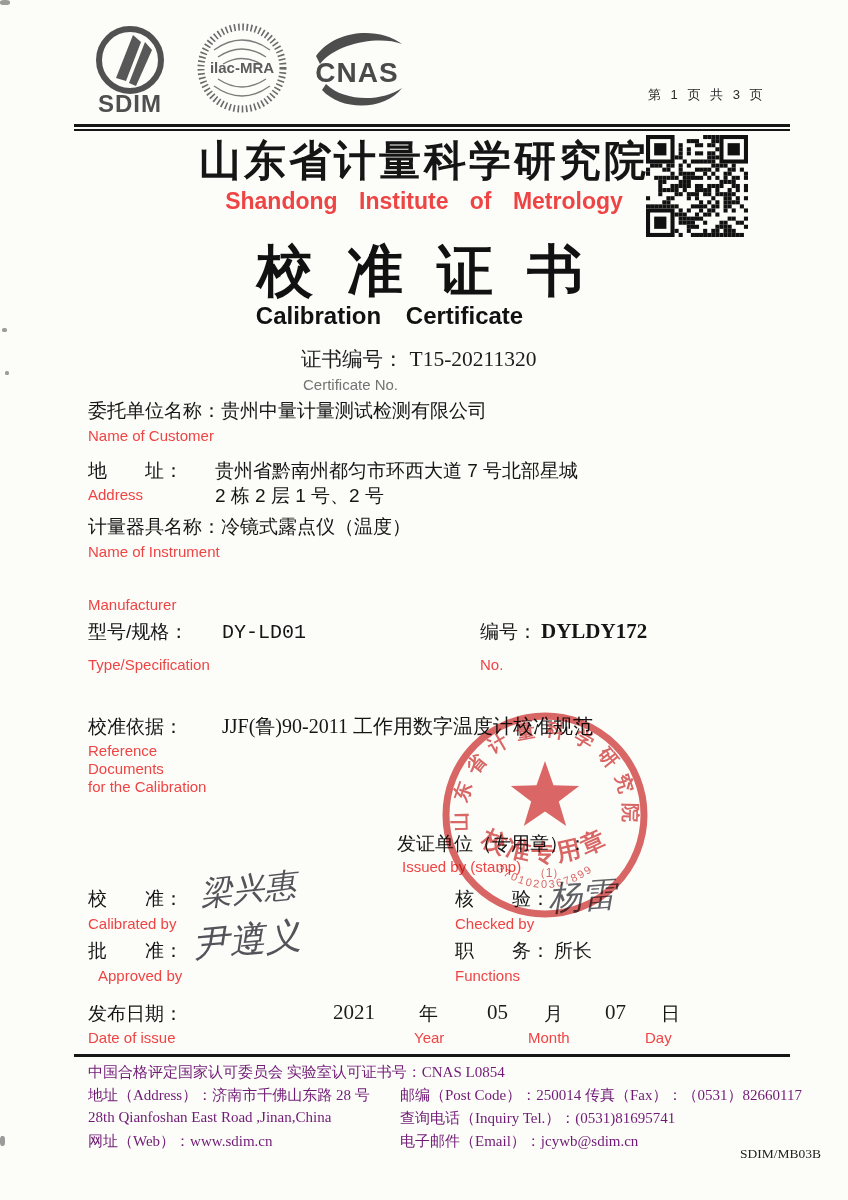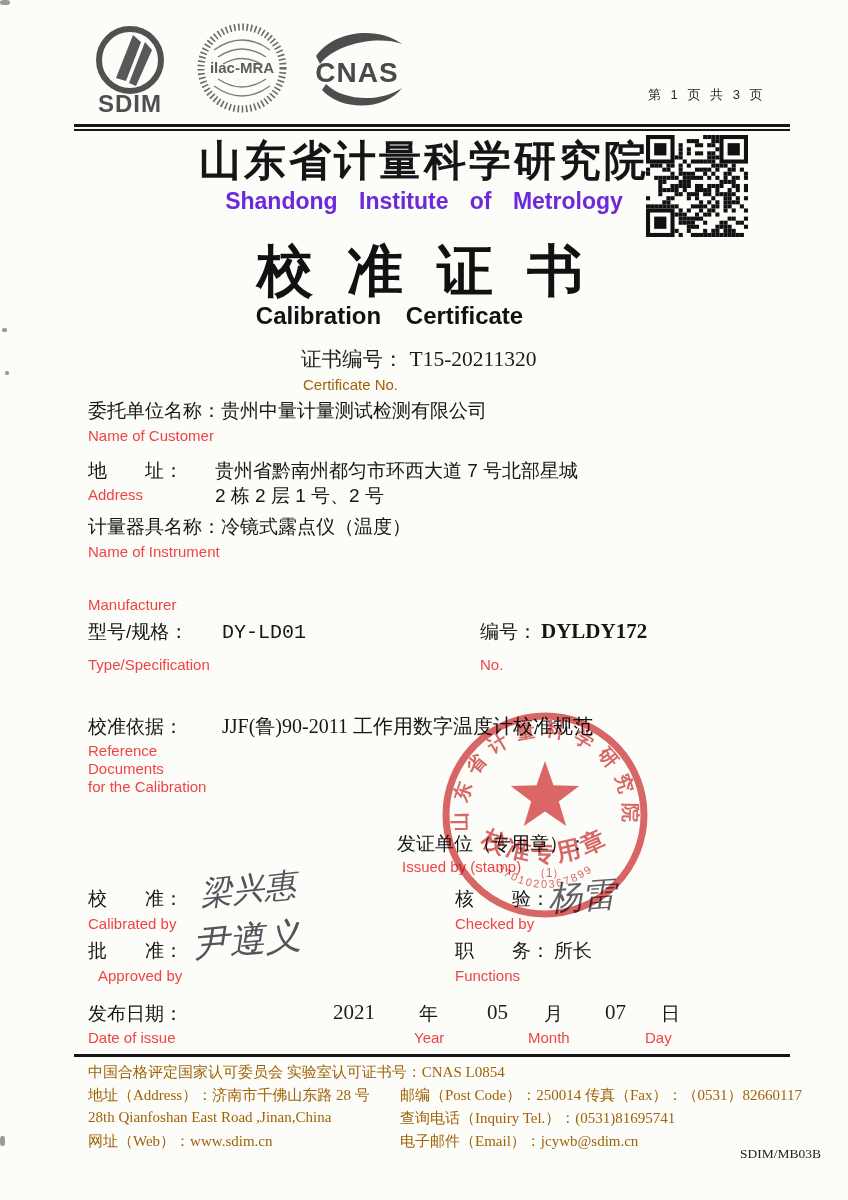--- a/index.html
+++ b/index.html
@@ -18,43 +18,43 @@
   .accred { left:398px; top:14px; font-size:16px; line-height:22px; color:#222; }
   .accred .en { font-weight:bold; letter-spacing:.3px; }
   .page-info { left:648px; top:86px; font-size:13px; letter-spacing:3px; color:#2a2a2a; }
   .rule-top { left:74px; top:124px; width:716px; height:7px;
               border-top:3px solid #161616; border-bottom:2px solid #161616; }
 
   .inst-cn { left:0; top:133px; width:848px; text-align:center;
              font-family:"Liberation Serif", serif; font-weight:600;
              font-size:42px; letter-spacing:3px; color:#151515; }
   .inst-en { left:0; top:188px; width:848px; text-align:center;
-             font-weight:bold; font-size:23px; word-spacing:15px; color:#6d28d9; }
+             font-weight:bold; font-size:23px; word-spacing:15px; color:#ef4444; }
   .qr { left:646px; top:135px; }
 
   .title-cn { left:13px; top:234px; width:848px; text-align:center;
               font-size:56px; font-weight:900; letter-spacing:34px; color:#111; }
   .title-en { left:0; top:302px; width:779px; text-align:center;
               font-size:24px; font-weight:bold; word-spacing:18px; color:#111; }
 
   .certno { left:301px; top:345px; font-size:20.5px; }
   .certno .val { font-family:"Liberation Serif", serif; font-size:21.5px; margin-left:6px; }
-  .certno-en { left:303px; top:376px; font-size:15px; color:#a16207;text-align:right; }
+  .certno-en { left:303px; top:376px; font-size:15px; color:#737373;text-align:right; }
 
   .cnline { font-size:19px; color:#151515; }
   .enline { font-size:15px; color:#ef4444; }
   .lblw { display:inline-block; width:134px; }
 
   .sig { font-family:"Liberation Serif", serif; font-style:italic; color:#3c3c44;
          opacity:.88; white-space:nowrap; }
 
   .stamp { left:437px; top:707px; mix-blend-mode:multiply; opacity:.92; }
 
   .rule-bottom { left:74px; top:1054px; width:716px; border-top:3px solid #161616; }
-  .foot { font-family:"Liberation Serif", serif; font-size:15px; color:#a16207; white-space:nowrap; }
+  .foot { font-family:"Liberation Serif", serif; font-size:15px; color:#701a75; white-space:nowrap; }
   .form-code { font-family:"Liberation Serif", serif; font-size:13.5px; color:#222; }
 
   .speck { background:#4a4a4a; opacity:.55; border-radius:40%; }
 </style>
 </head>
 <body>
 
 <div id="paper">
 
   <div class="abs speck" style="left:2px;top:328px;width:5px;height:4px;"></div>

